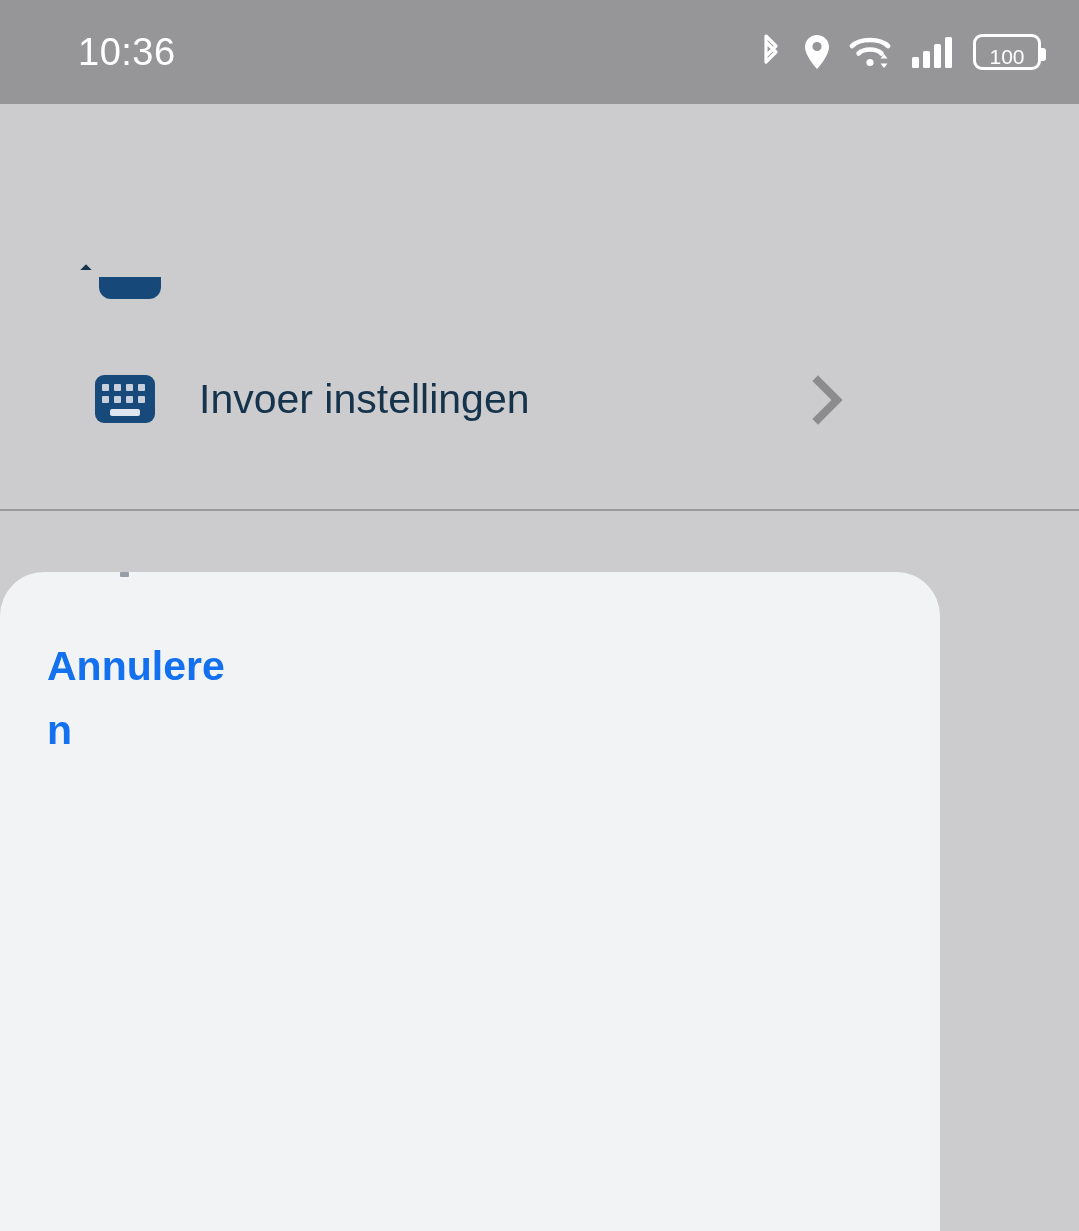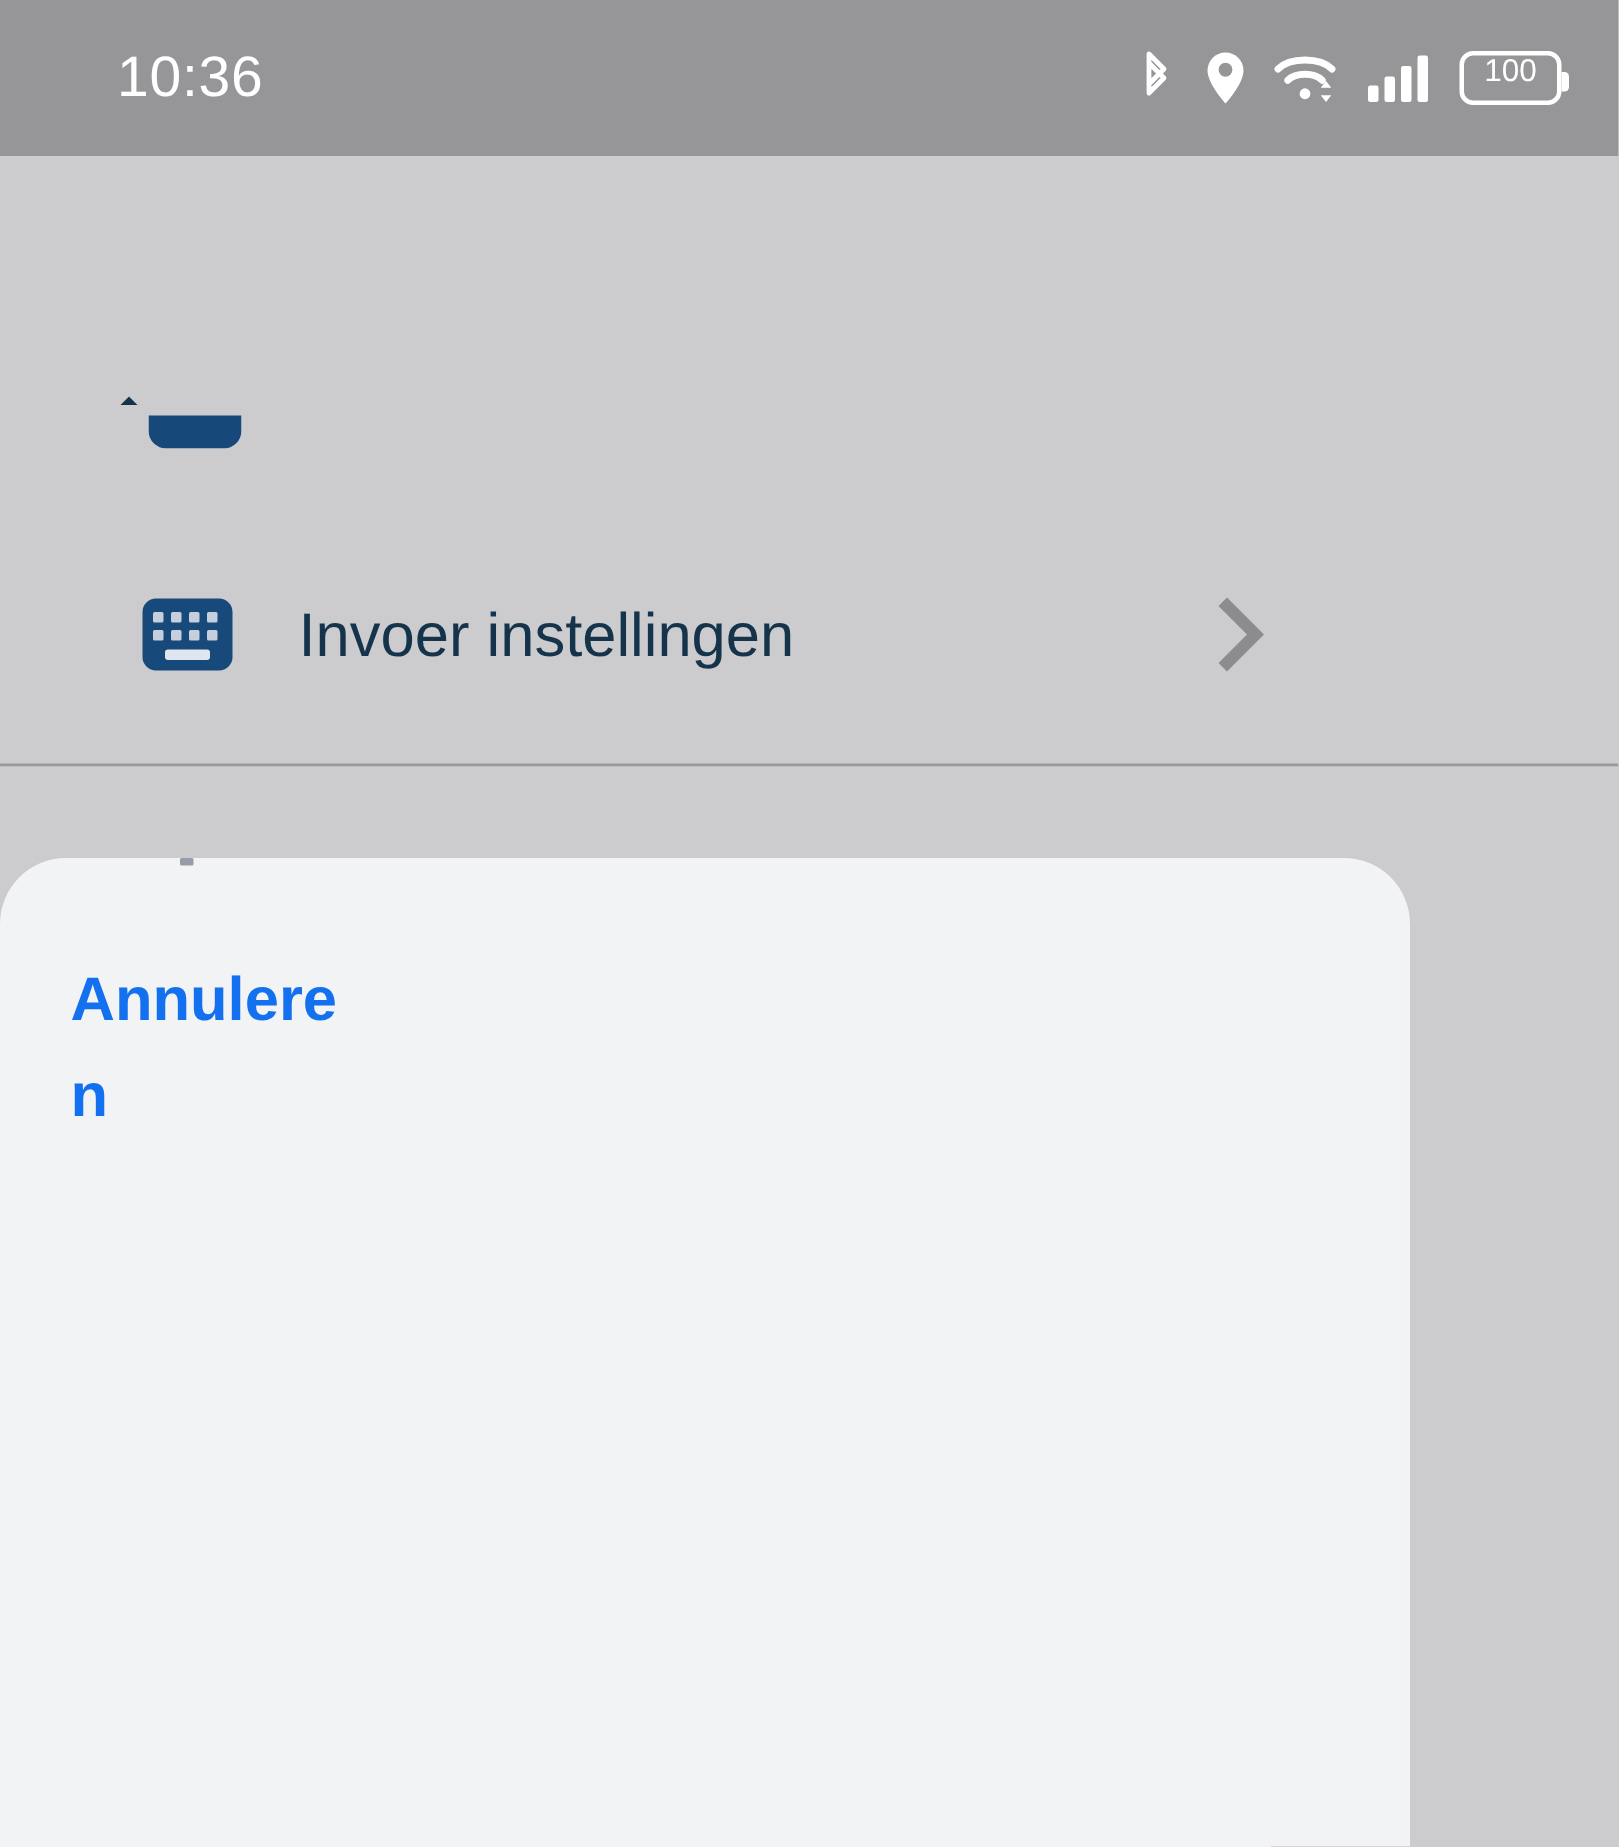--- a/index.html
+++ b/index.html
@@ -42,21 +42,21 @@
   }
   .status-icons svg { display: block; }
 
   .battery {
     position: relative;
     width: 68px;
     height: 36px;
     border: 3px solid #ffffff;
     border-radius: 9px;
     display: flex;
-    align-items: flex-start;
+    align-items: flex-end;
     justify-content: center;
   }
   .battery::after {
     content: "";
     position: absolute;
     right: -8px;
     top: 11px;
     width: 5px;
     height: 13px;
     background: #ffffff;
@@ -124,21 +124,21 @@
     border-radius: 12px;
   }
 
   .settings-row {
     position: absolute;
     left: 0;
     top: 105px;
     width: 909px;
     height: 96px;
     display: flex;
-    align-items: center;
+    align-items: flex-start;
     padding: 0 64px 0 95px;
     cursor: pointer;
   }
   .kbd-icon {
     position: relative;
     width: 60px;
     height: 48px;
     background: #17497a;
     border-radius: 9px;
     flex: 0 0 auto;

